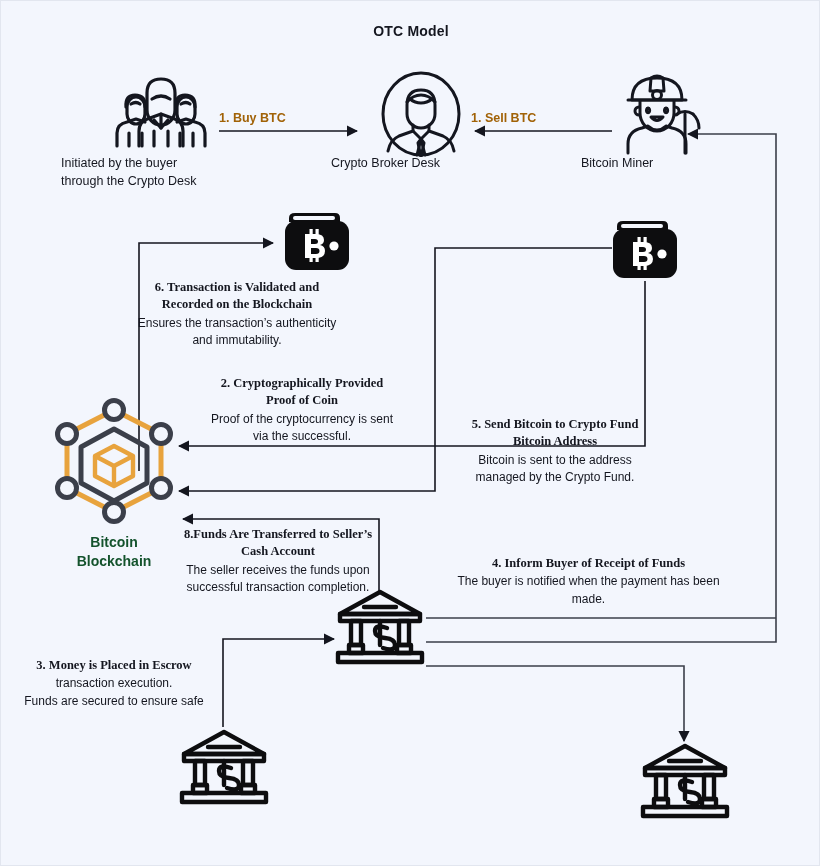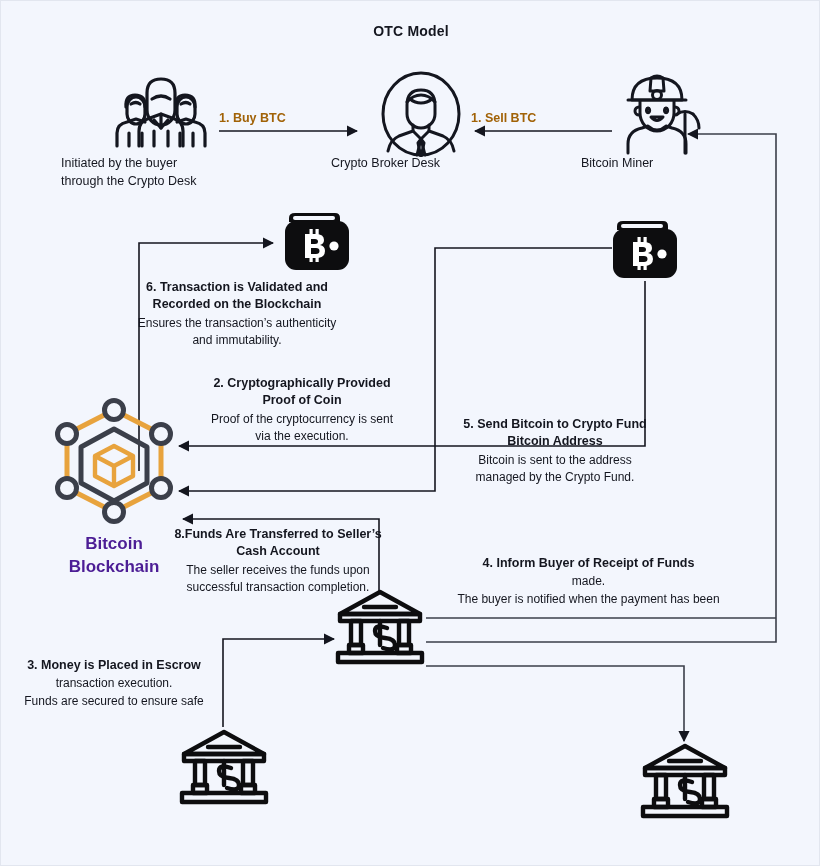--- a/index.html
+++ b/index.html
@@ -25,28 +25,28 @@
     position:absolute;left:0;top:22px;width:820px;text-align:center;
     font-size:14px;font-weight:bold;color:#14161f;letter-spacing:.2px;
   }
 
   .nodelabel{
     position:absolute;color:#14161f;
     font-size:12.5px;line-height:1.45;
   }
 
   .step{position:absolute;text-align:center;color:#14161f;}
-  .step .hd{font-size:12.5px;font-weight:bold;line-height:1.38;display:block;}
+  .step .hd{font-size:12.5px;font-weight:bold;line-height:1.38;display:block;font-family:Liberation Serif, serif;}
   .step .sb{font-size:12px;line-height:1.38;display:block;margin-top:1px;}
 
   .flowlbl{position:absolute;font-size:12.5px;font-weight:700;color:#a16207;}
 
   .bigblock{
-    position:absolute;text-align:center;color:#4c1d95;
-    font-size:17px;font-weight:bold;line-height:1.35;
+    position:absolute;text-align:center;color:#14532d;
+    font-size:14px;font-weight:bold;line-height:1.35;
   }
 </style>
 </head>
 <body>
 
 <div id="canvas">
 
   <div id="title">OTC Model</div>
 
   <svg id="wires" viewBox="0 0 820 866">
@@ -276,42 +276,42 @@
     <span class="hd">6. Transaction is Validated and</span>
     <span class="hd">Recorded on the Blockchain</span>
     <span class="sb">Ensures the transaction’s authenticity</span>
     <span class="sb">and immutability.</span>
   </div>
 
   <div class="step" style="left:200px;top:374px;width:202px;">
     <span class="hd">2. Cryptographically Provided</span>
     <span class="hd">Proof of Coin</span>
     <span class="sb">Proof of the cryptocurrency is sent</span>
-    <span class="sb">via the execution.</span>
+    <span class="sb">via the successful.</span>
   </div>
 
   <div class="step" style="left:455px;top:415px;width:198px;">
     <span class="hd">5. Send Bitcoin to Crypto Fund</span>
     <span class="hd">Bitcoin Address</span>
     <span class="sb">Bitcoin is sent to the address</span>
     <span class="sb">managed by the Crypto Fund.</span>
   </div>
 
   <div class="step" style="left:166px;top:525px;width:222px;">
     <span class="hd">8.Funds Are Transferred to Seller’s</span>
     <span class="hd">Cash Account</span>
     <span class="sb">The seller receives the funds upon</span>
     <span class="sb">successful transaction completion.</span>
     <span class="sb"></span>
   </div>
 
   <div class="step" style="left:455px;top:554px;width:265px;">
     <span class="hd">4. Inform Buyer of Receipt of Funds</span>
+    <span class="sb">The buyer is notified when the payment has been</span>
     <span class="sb">made.</span>
-    <span class="sb">The buyer is notified when the payment has been</span>
   </div>
 
   <div class="step" style="left:13px;top:656px;width:200px;">
     <span class="hd">3. Money is Placed in Escrow</span>
     <span class="sb">transaction execution.</span>
     <span class="sb">Funds are secured to ensure safe</span>
   </div>
 
   <div class="step" style="left:450px;top:660px;width:260px;">
     <span class="hd"></span>

